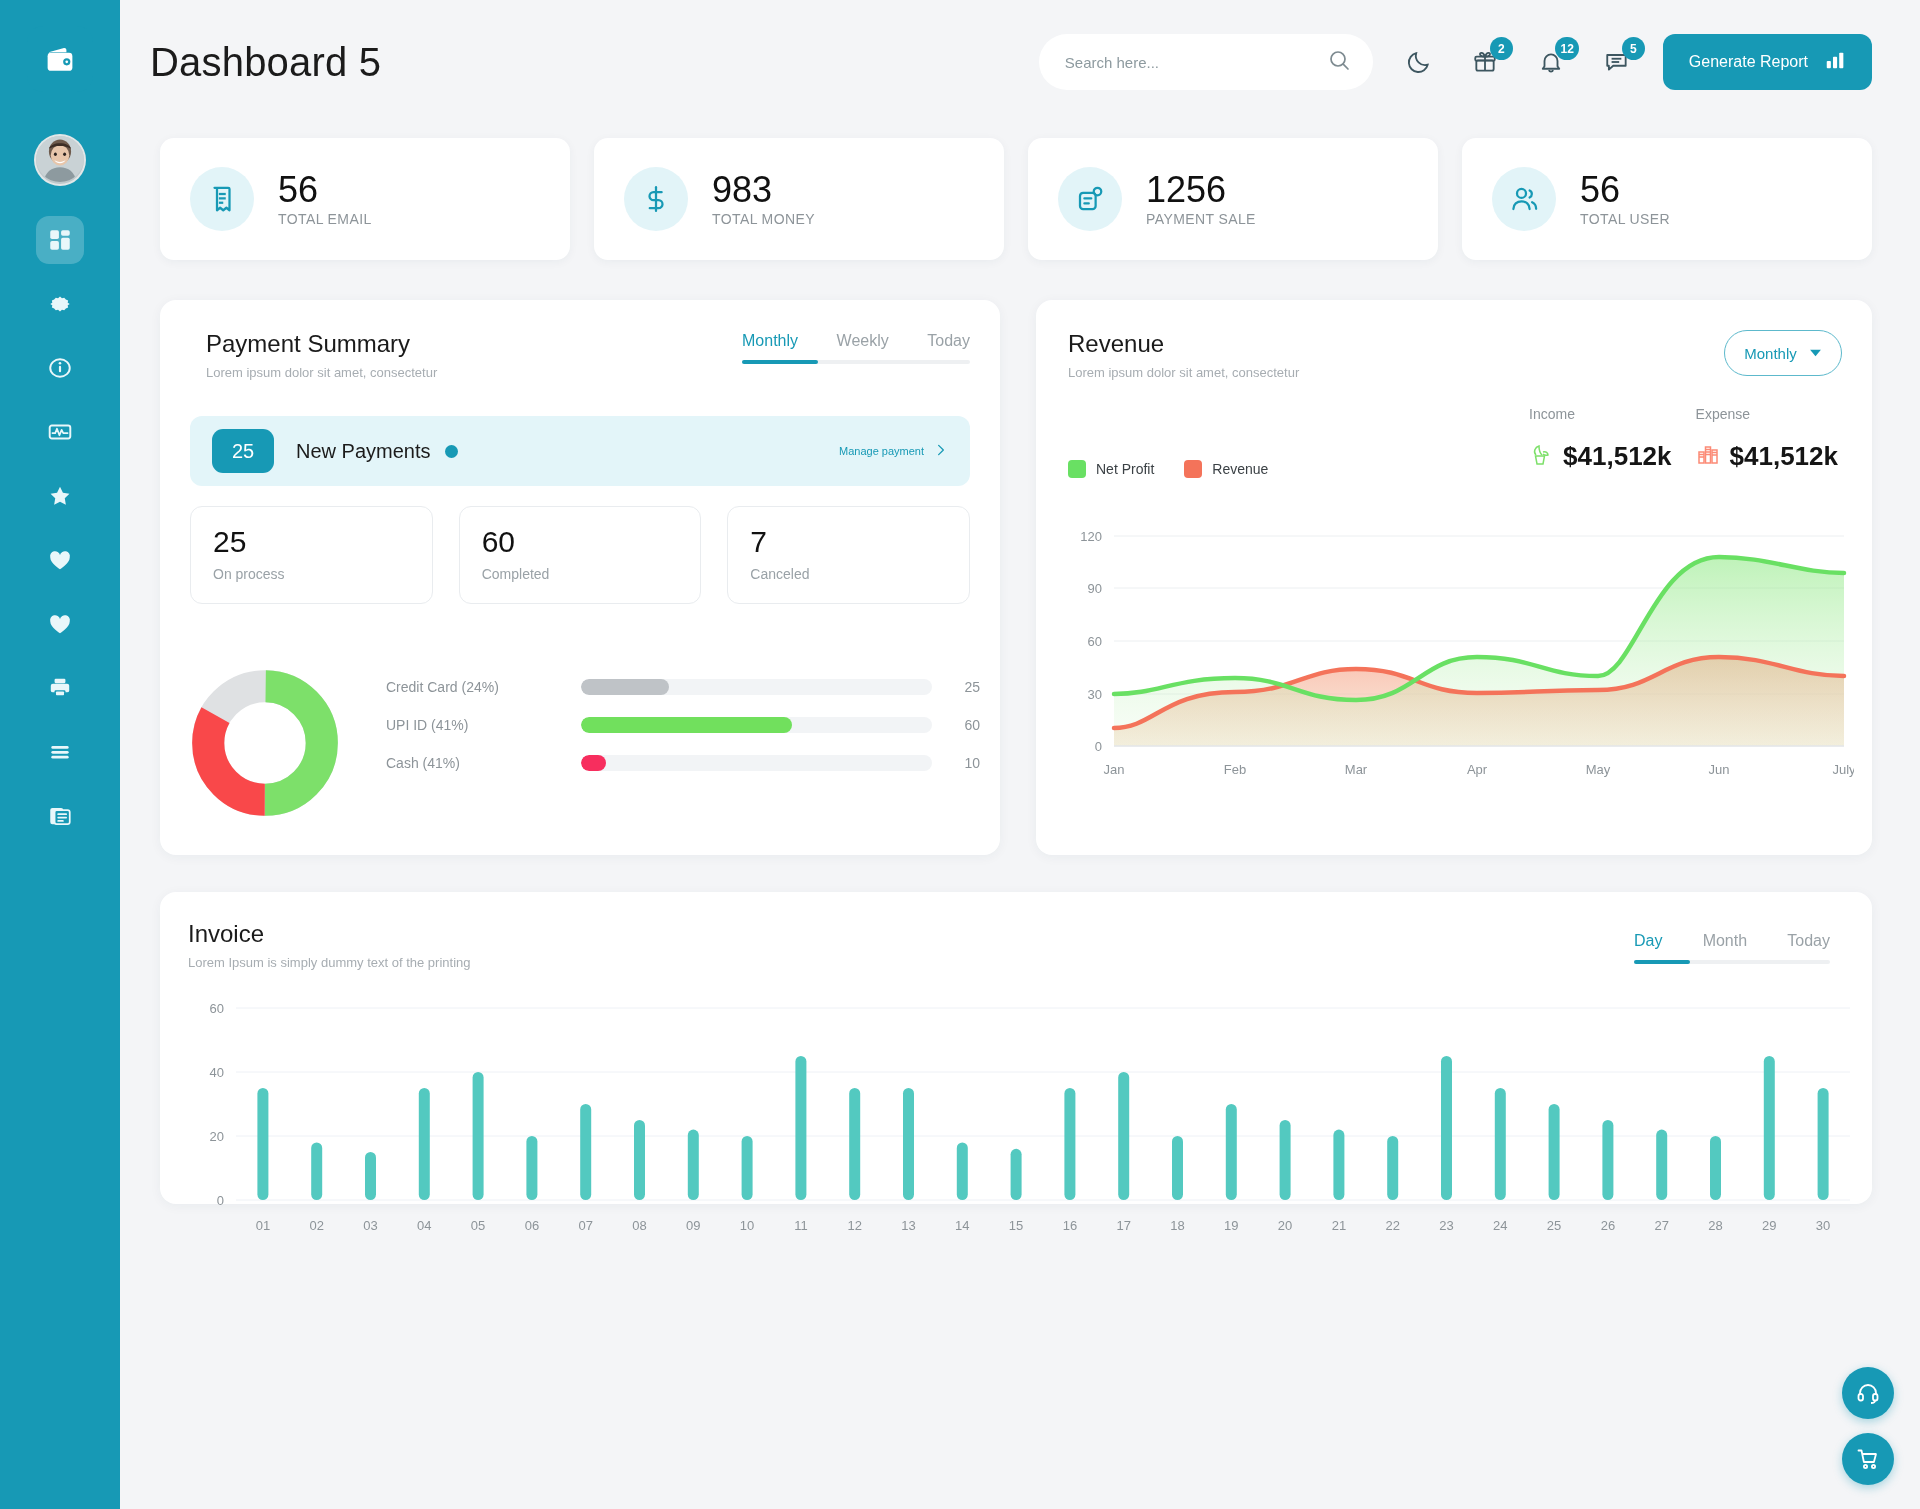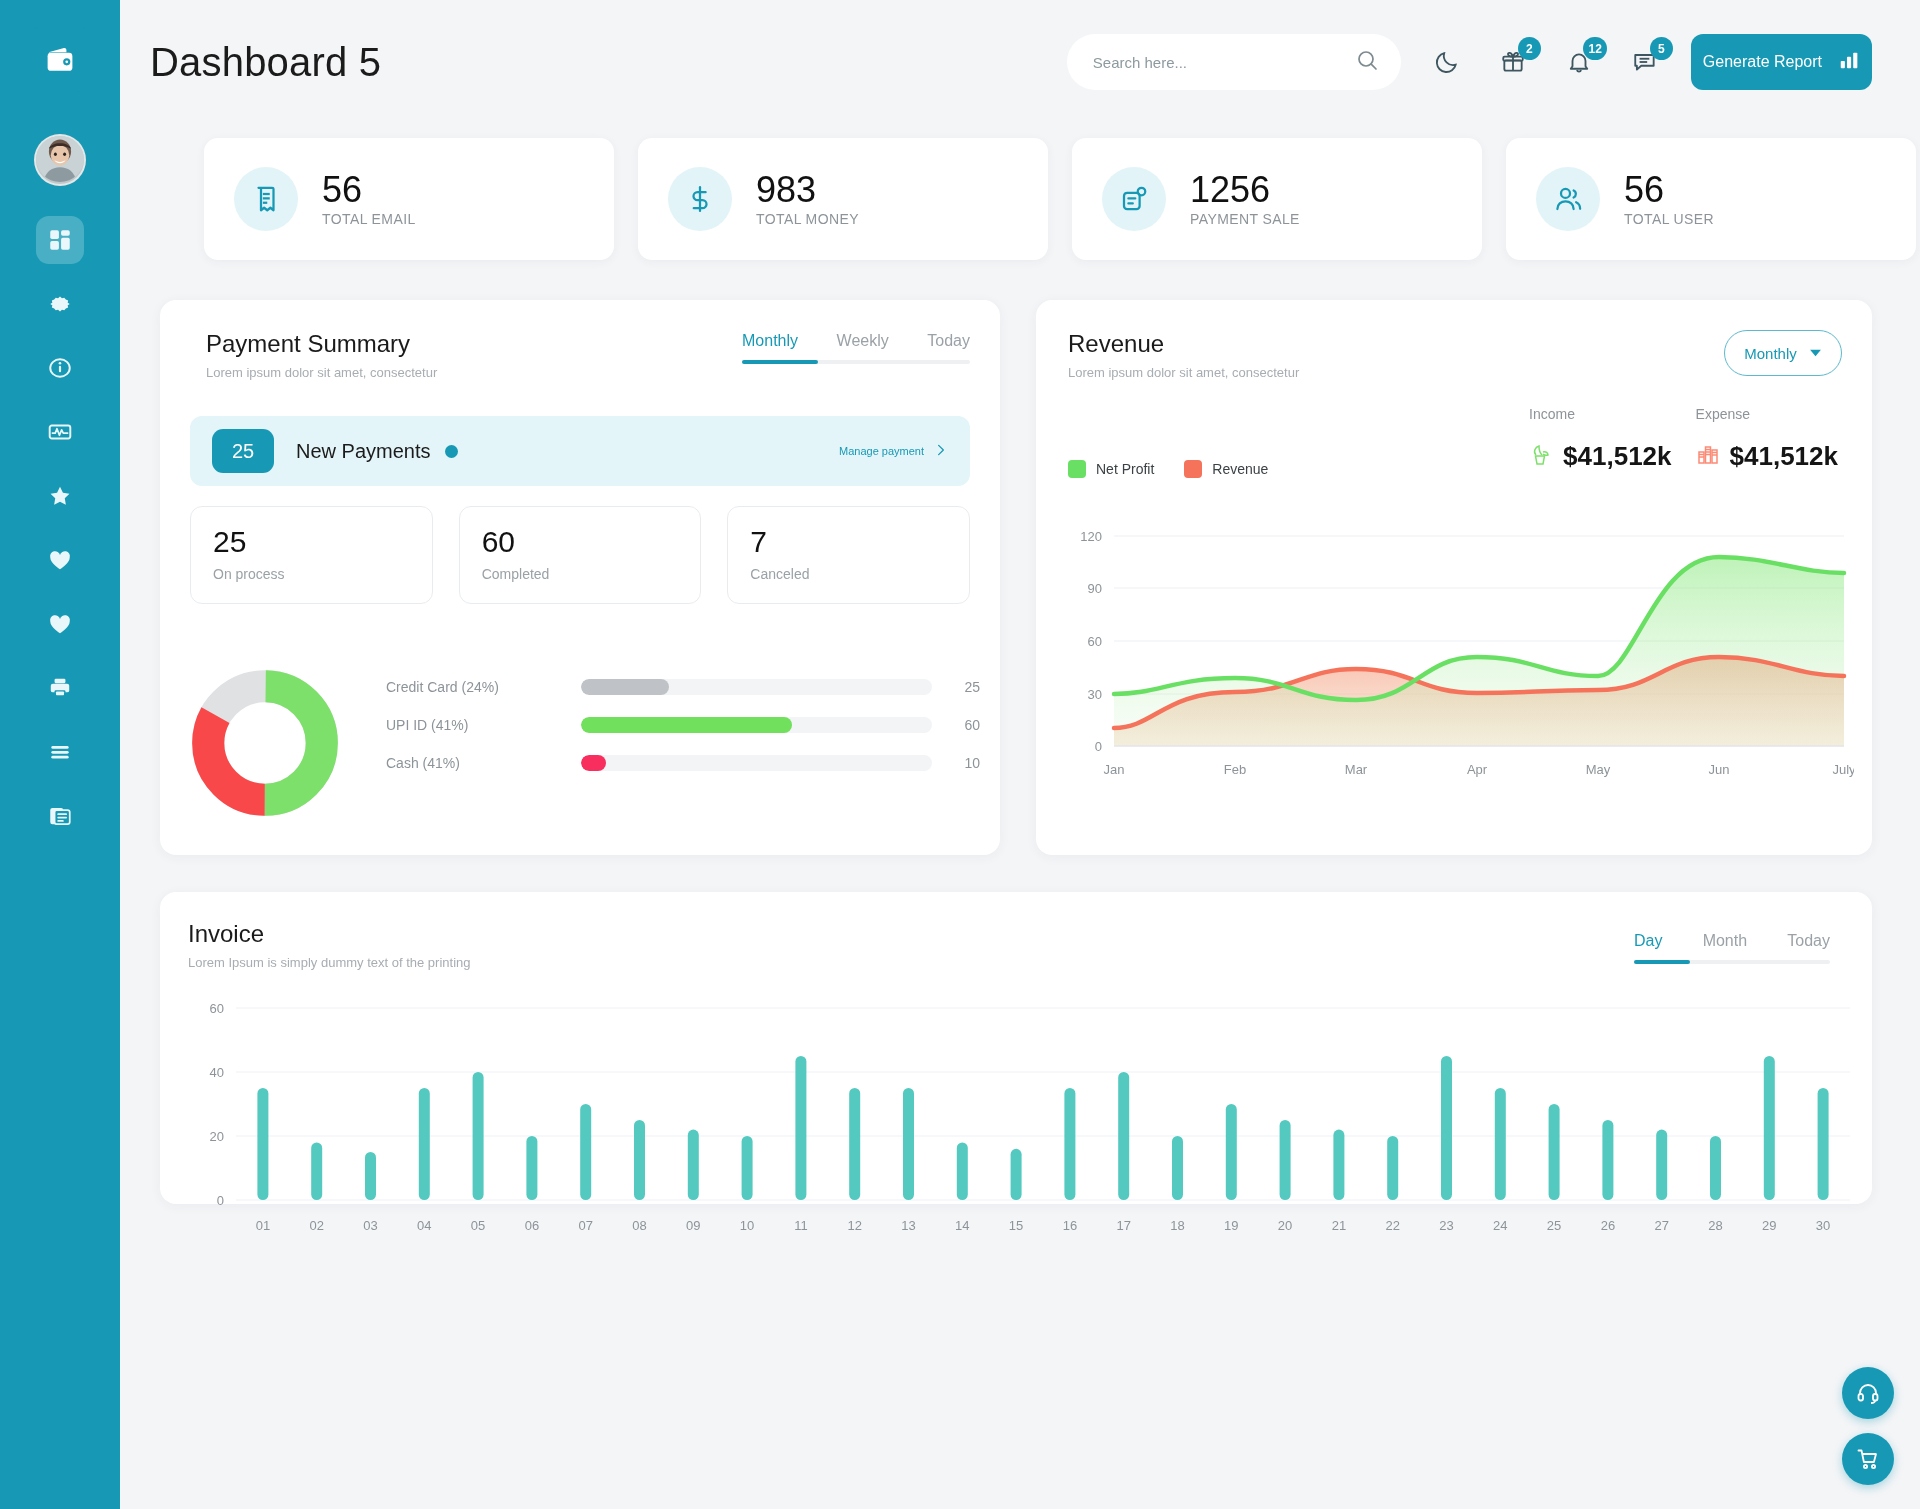--- a/index.html
+++ b/index.html
@@ -72,30 +72,30 @@
   }
   .icon-btn svg { stroke: #3d5660; fill: none; stroke-width: 1.7; }
   .badge {
     position: absolute; top: -5px; right: -8px;
     min-width: 23px; height: 23px; padding: 0 5px;
     border-radius: 12px; background: #1799b5; color: #fff;
     font-size: 12px; font-weight: 600;
     display: flex; align-items: center; justify-content: center;
   }
   .btn-generate {
-    height: 56px; padding: 0 12px; border: none; border-radius: 12px;
+    height: 56px; padding: 0 26px; border: none; border-radius: 12px;
     background: #1799b5; color: #fff; cursor: pointer;
     font-family: "Liberation Sans", sans-serif; font-size: 16px;
     display: flex; align-items: center; gap: 16px;
   }
 
   
   .stats-row {
     position: absolute; left: 160px; top: 138px;
-    width: 1712px; display: flex; gap: 24px; margin-left: 44px;
+    width: 1712px; display: flex; gap: 24px;
   }
   .stat-card {
     flex: 1; height: 122px; background: #fff; border-radius: 14px;
     box-shadow: 0 2px 10px rgba(20,50,70,.05);
     display: flex; align-items: center; padding: 0 30px; gap: 24px;
   }
   .stat-icon {
     width: 64px; height: 64px; border-radius: 50%; background: #e2f4f8;
     display: flex; align-items: center; justify-content: center; flex: none;
   }

